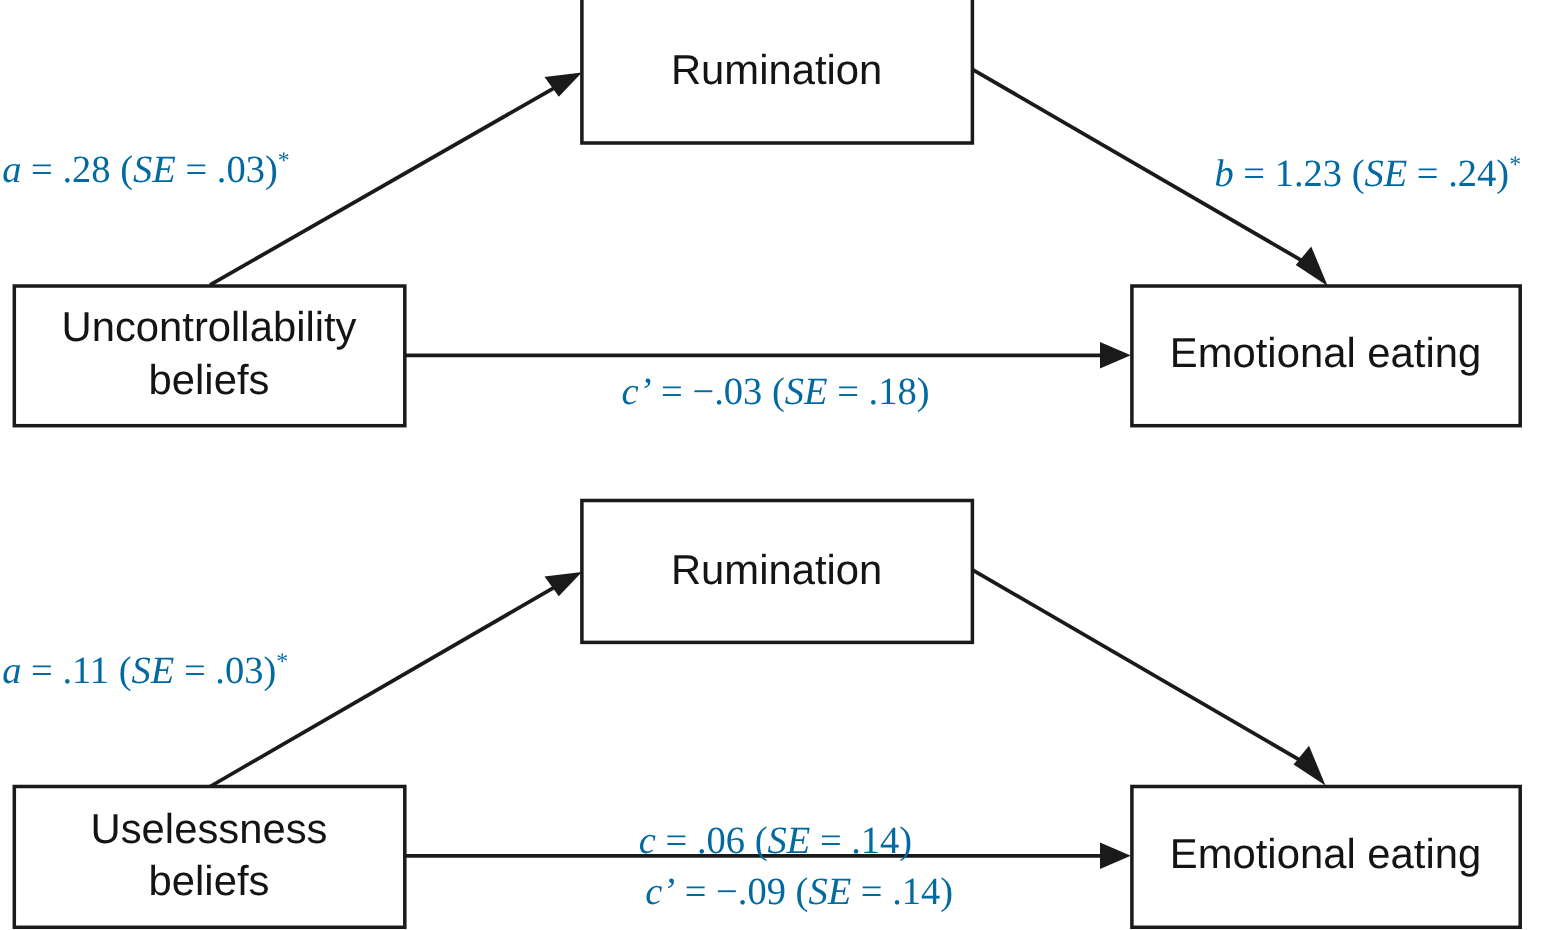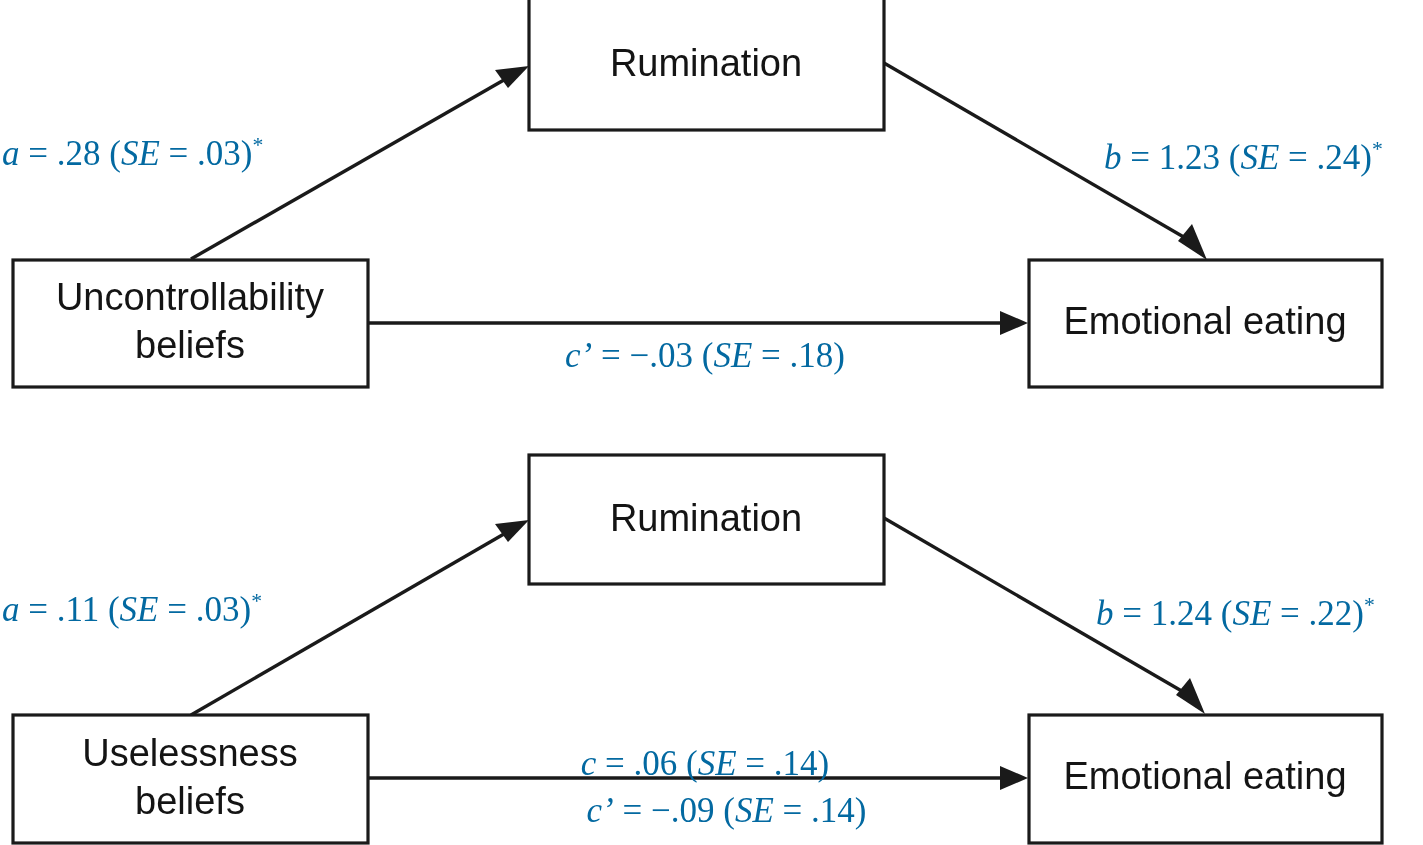--- a/index.html
+++ b/index.html
@@ -129,24 +129,20 @@
       <i>c’</i>
       <span> = </span><span>−.03</span><span> (</span><i>SE</i><span> = </span><span>.18</span><span>)</span>
     </span>
   </div>
 
   <div class="coef-text" style="left:2px; top:592px;text-align:right;">
     <i>a</i>
     <span> = </span><span>.11</span><span> (</span><i>SE</i><span> = </span><span>.03</span><span>)</span><sup>*</sup>
   </div>
 
-  <div class="coef-text" style="left:1096px; top:596px;">
-    <i>b</i>
-    <span> = </span><span>1.24</span><span> (</span><i>SE</i><span> = </span><span>.22</span><span>)</span><sup>*</sup>
-  </div>
 
   <div class="center-stack" style="left:470px; top:734px; width:470px;">
     <span class="coef-text" style="position:relative; left:0; top:12px; display:inline-block;">
       <i>c</i>
       <span> = </span><span>.06</span><span> (</span><i>SE</i><span> = </span><span>.14</span><span>)</span>
     </span>
   </div>
 
   <div class="center-stack" style="left:470px; top:793px; width:470px;">
     <span class="coef-text" style="position:relative; left:0; top:0; display:inline-block;margin-left:43px;">

